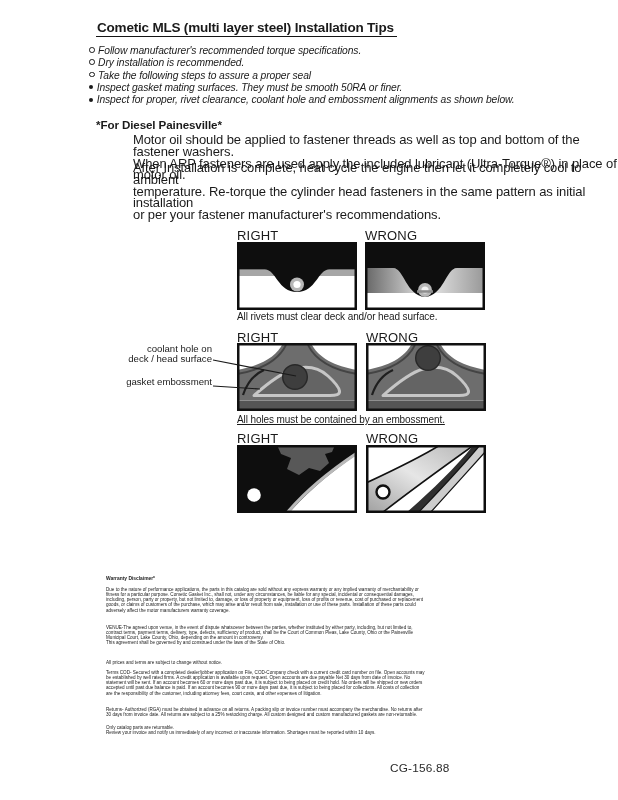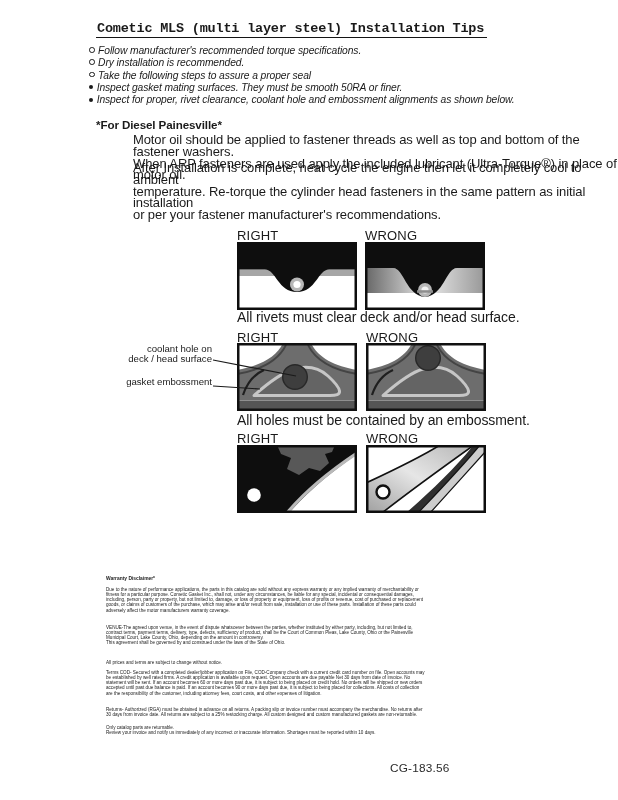--- a/index.html
+++ b/index.html
@@ -1,30 +1,30 @@
 <!DOCTYPE html>
 <html><head>
 <meta charset="utf-8">
 <style>
   html,body{margin:0;padding:0;background:#ffffff;}
   .page{position:relative;width:618px;height:800px;background:#fff;overflow:hidden;
         font-family:"Liberation Sans","DejaVu Sans",sans-serif;color:#1a1a1a;}
   .abs{position:absolute;}
   .title{font-size:13.5px;font-weight:bold;letter-spacing:-0.2px;
-         border-bottom:1.6px solid #141414;padding:0 3px 1px 1px;display:inline-block;font-family:Liberation Mono, monospace;}
+         border-bottom:1.6px solid #141414;padding:0 3px 1px 1px;display:inline-block;}
   .bline{line-height:12.3px;font-size:10.3px;letter-spacing:-0.1px;white-space:nowrap;}
   .om{display:inline-block;width:3.6px;height:3.6px;border:1px solid #1a1a1a;border-radius:50%;
       margin-right:3.5px;vertical-align:1.5px;}
   .fm{display:inline-block;width:4.2px;height:4.2px;background:#1a1a1a;border-radius:50%;
       margin-right:3.5px;vertical-align:1.5px;}
   .sub{}
   .h2{font-size:11.6px;font-weight:bold;letter-spacing:-0.1px;}
   .para{font-size:13px;line-height:11.8px;letter-spacing:-0.1px;white-space:pre-line;margin-left:37px;}
   .dlabel{font-size:13px;letter-spacing:0.2px;width:120px;text-align:left;}
-  .caption{font-size:14px;letter-spacing:-0.1px;white-space:pre-line;line-height:12.5px;}
+  .caption{font-size:10px;letter-spacing:-0.1px;white-space:pre-line;line-height:12.5px;}
   .ptr-label{font-size:9.6px;line-height:10.2px;text-align:right;width:112px;white-space:pre-line;}
   .panel{display:block;}
   .fineh{font-size:4.9px;font-weight:bold;color:#222;}
   .fine{font-size:4.6px;line-height:5.15px;color:#222;white-space:pre-line;width:410px;}
   .footer{font-size:11.8px;color:#2b2b2b;letter-spacing:0.2px;}
 </style>
 </head>
 <body>
 
 <div class="page">
@@ -114,21 +114,21 @@
   </svg>
 
   <div class="abs ptr-label" style="left:100px;top:344px;">coolant hole on
 deck / head surface</div>
   <div class="abs ptr-label" style="left:100px;top:377px;">gasket embossment</div>
   <svg class="abs" style="left:100px;top:342px;pointer-events:none;" width="210" height="60" viewBox="0 0 210 60">
     <line x1="113" y1="18" x2="196" y2="34" stroke="#1a1a1a" stroke-width="1.2"></line>
     <line x1="113" y1="44" x2="160" y2="47" stroke="#1a1a1a" stroke-width="1.2"></line>
   </svg>
 
-  <div class="abs caption" style="left:237px;top:414px;">All holes must be contained by an embossment.</div>
+  <div class="abs caption" style="left:237px;top:414px;text-decoration:underline;">All holes must be contained by an embossment.</div>
 
   <div class="abs dlabel" style="left:237px;top:431px;">RIGHT</div>
   <div class="abs dlabel" style="left:366px;top:431px;">WRONG</div>
 
   <svg class="abs panel" style="left:237px;top:445px;" width="120" height="68" viewBox="0 0 120 68">
     <rect width="120" height="68" fill="#0e0e0e"></rect>
     <path d="M40,0 L98,0 L95,7 L88,9 L92,18 L83,26 L72,23 L62,30 L50,24 L54,13 L44,9 Z" fill="#585858"></path>
     <path d="M120,9 C97,25 72,45 52,68 L120,68 Z" fill="#ffffff"></path>
     <path d="M120,8 C96,24 70,44 50,68" fill="none" stroke="#b9b9b9" stroke-width="3.2"></path>
     <circle cx="17" cy="50" r="6.8" fill="#ffffff"></circle>
@@ -166,15 +166,15 @@
   <div class="abs fine" style="left:106px;top:670px;">Terms COD- Secured with a completed dealer/jobber application on File, COD-Company check with a current credit card number on file.  Open accounts may
 be established by well rated firms.  A credit application is available upon request.  Open accounts are due payable Net 30 days from date of invoice.  No
 statement will be sent.  If an account becomes 60 or more days past due, it is subject to being placed on credit hold.  No orders will be shipped or new orders
 accepted until past due balance is paid.  If an account becomes 90 or more days past due, it is subject to being placed for collections.  All costs of collection
 are the responsibility of the customer, including attorney fees, court costs, and other expenses of litigation.</div>
   <div class="abs fine" style="left:106px;top:707px;">Returns- Authorized (RGA) must be obtained in advance on all returns.  A packing slip or invoice number must accompany the merchandise.  No returns after
 30 days from invoice date.  All returns are subject to a 25% restocking charge.  All custom designed and custom manufactured gaskets are non-returnable.</div>
   <div class="abs fine" style="left:106px;top:725px;">Only catalog parts are returnable.
 Review your invoice and notify us immediately of any incorrect or inaccurate information.  Shortages must be reported within 10 days.</div>
 
-  <div class="abs footer" style="left:390px;top:761px;">CG-183.56</div>
+  <div class="abs footer" style="left:390px;top:761px;">CG-156.88</div>
 
 </div>
 
 </body></html>

